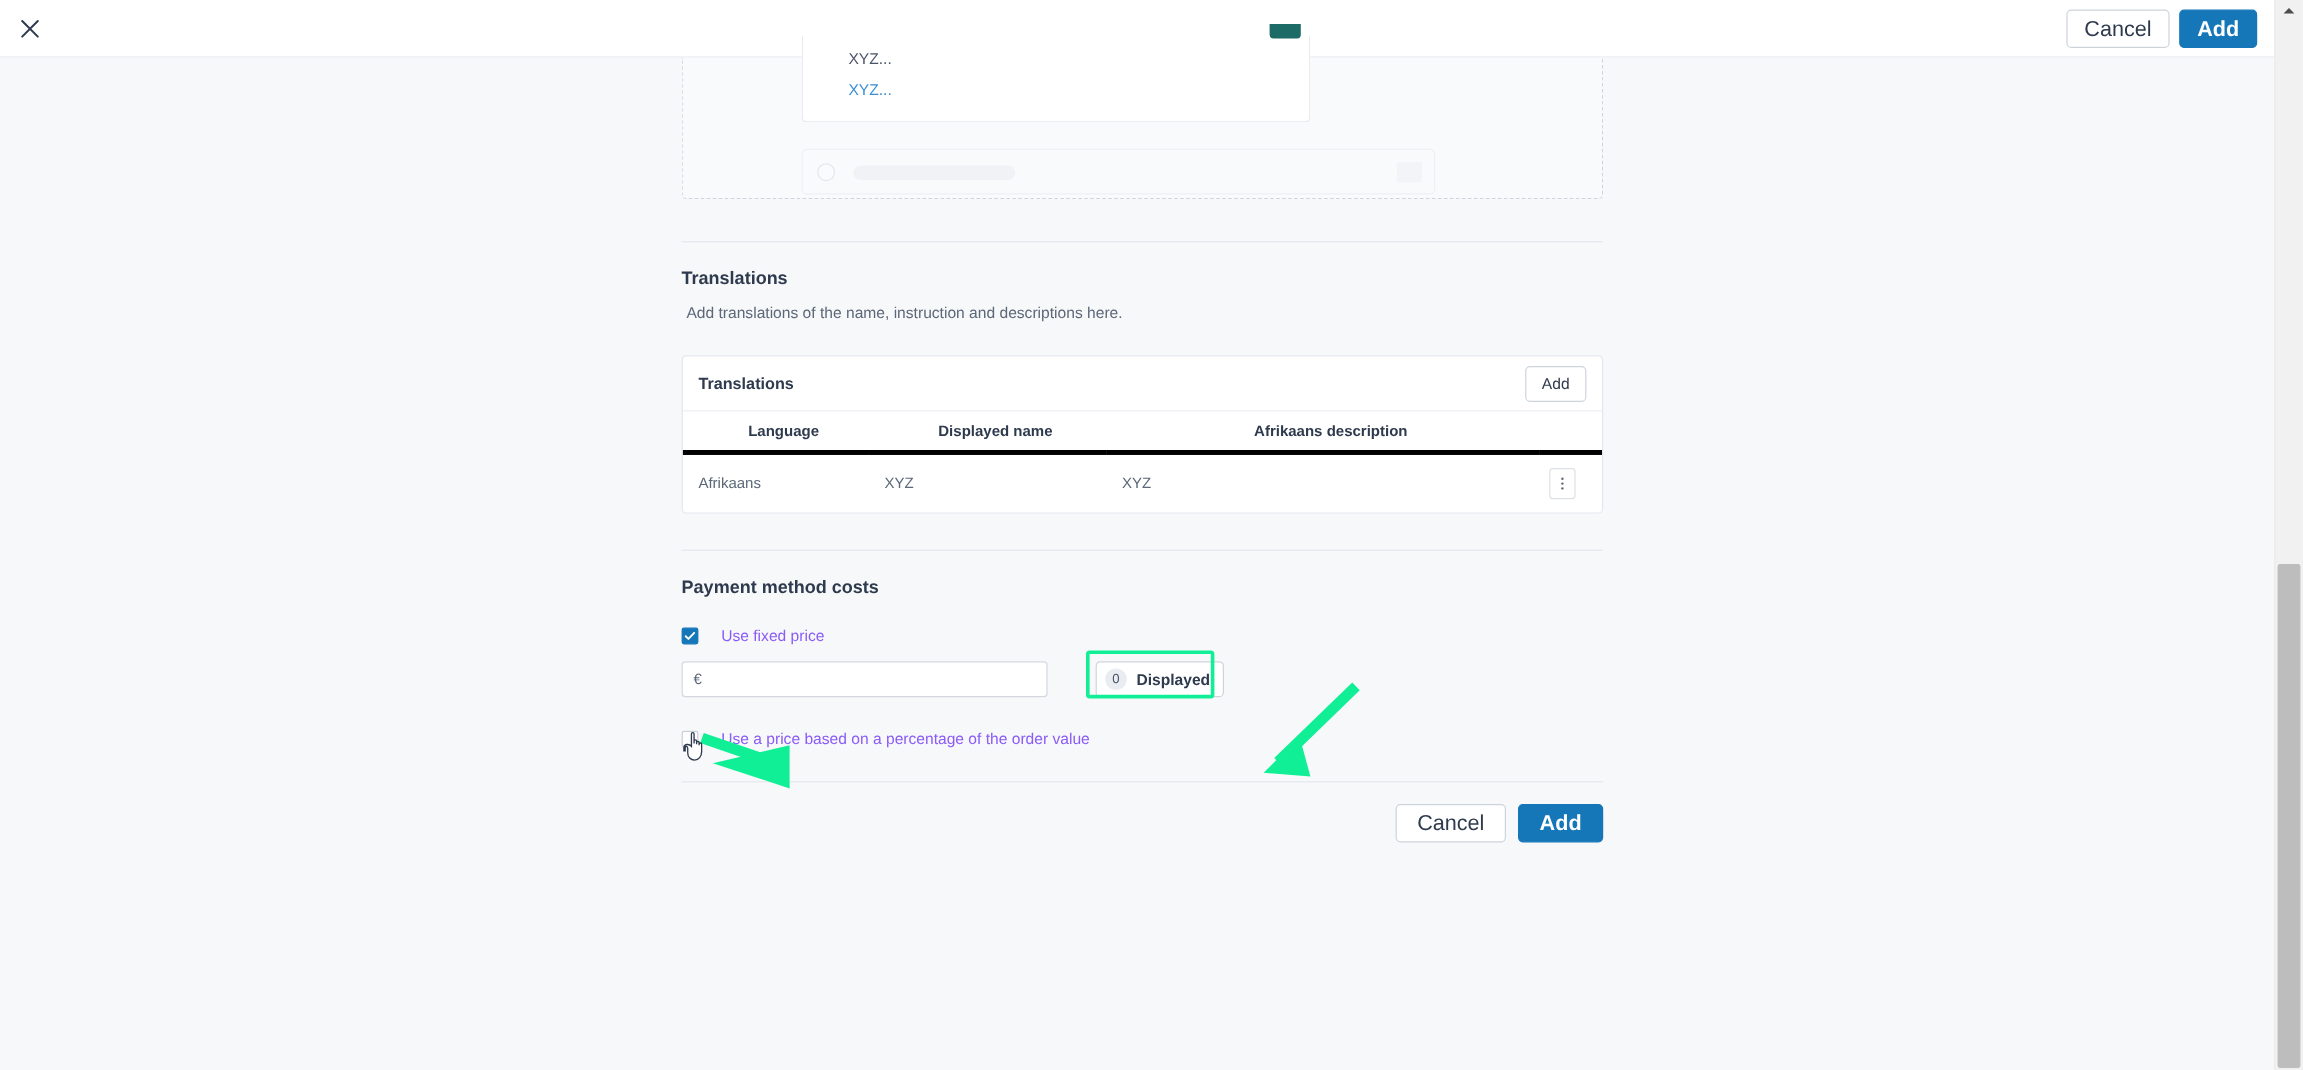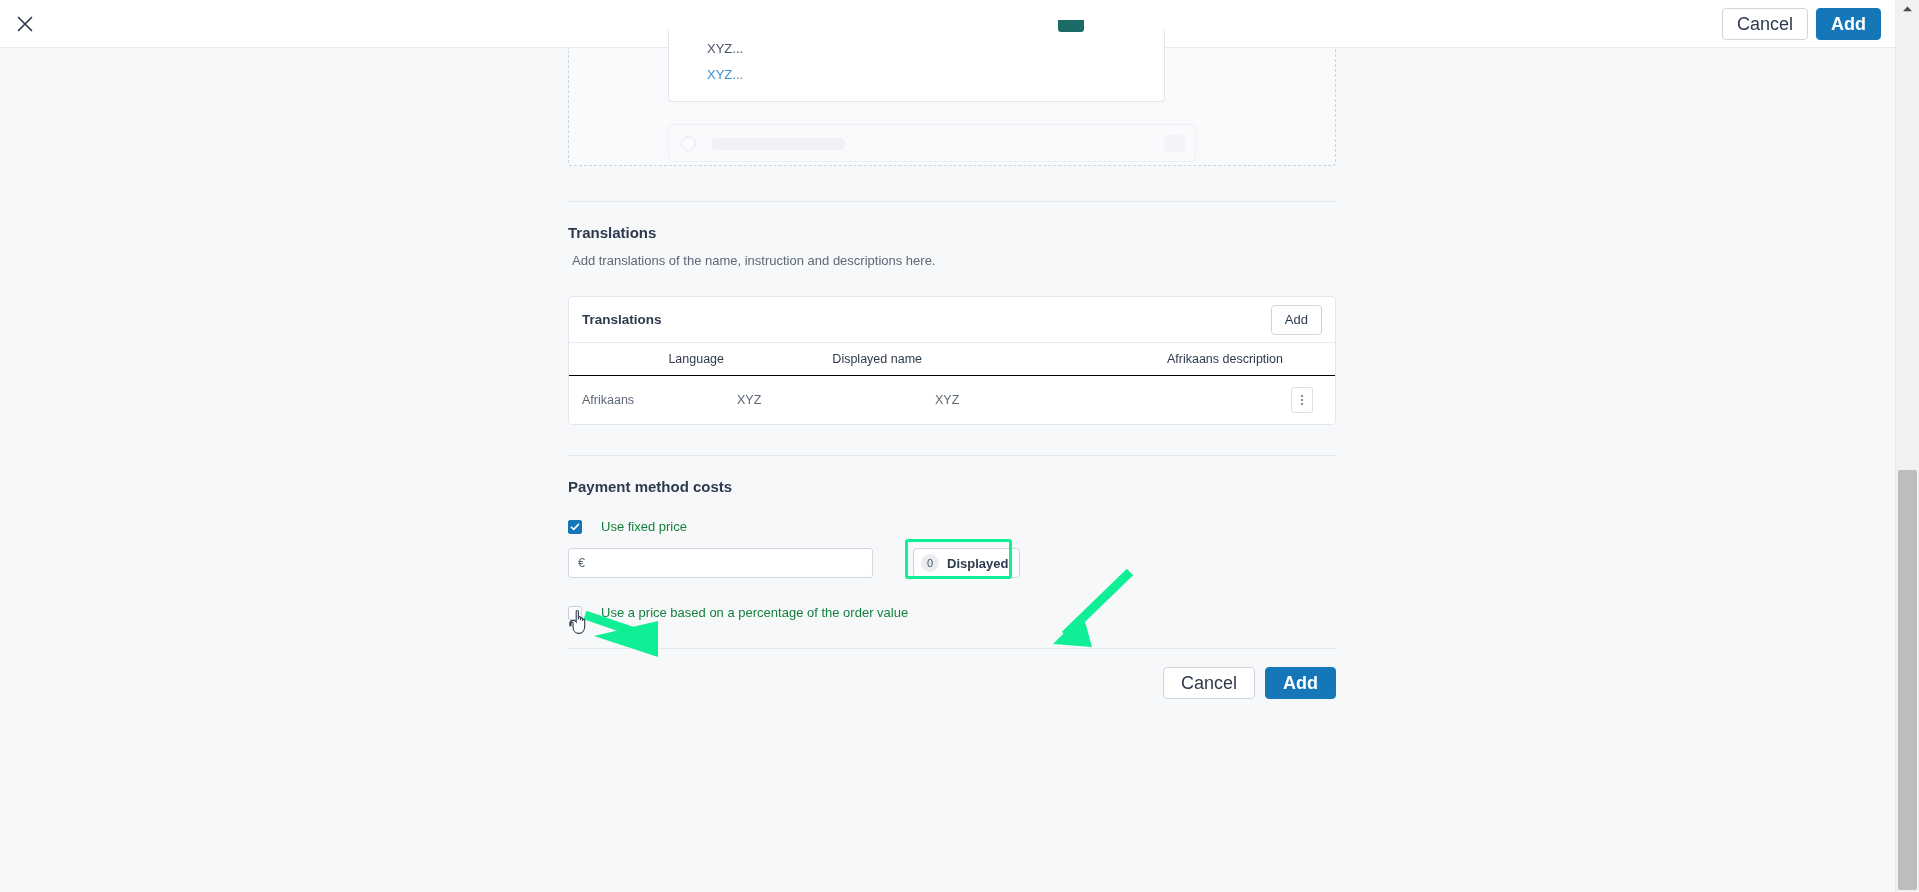--- a/index.html
+++ b/index.html
@@ -89,21 +89,21 @@
   #clipped-block {
     position: relative;
     height: 118px;
     border: 1px dashed #ced4dc;
     border-top: none;
     background: #f9fafb;
     border-radius: 0 0 4px 4px;
   }
   #inner-card {
     position: absolute; left: 99px; top: -18px;
-    width: 497px; height: 72px;
+    width: 424px; height: 72px;
     background: #ffffff;
     border: 1px solid #e3e7ed;
     border-top: none;
     border-radius: 0 0 4px 4px;
   }
   #inner-text-1 {
     position: absolute; left: 38px; top: 11px;
     font-size: 13px; color: #4a5567;
   }
   #inner-link {
@@ -165,24 +165,24 @@
   #tc-head {
     height: 46px; display: flex; align-items: center;
     padding: 0 13px 0 13px;
     border-bottom: 1px solid #e8eaef;
   }
   #tc-title { font-size: 13.5px; font-weight: bold; flex: 1; }
   #tc-add { height: 30px; padding: 0 13px; font-size: 13px; }
 
   table { width: 100%; border-collapse: collapse; }
   thead th {
-    text-align: right;
-    font-size: 12.5px; font-weight: normal; color: #2e3a4d;
+    text-align: center;
+    font-size: 12.5px; font-weight: bold; color: #2e3a4d;
     padding: 9px 0 9px 13px;
-    border-bottom: 1px solid #000000;
+    border-bottom: 4px solid #000000;
     background: #ffffff;
   }
   tbody td {
     font-size: 12.5px; color: #5c6878;
     padding: 11px 0 11px 13px;
   }
   th.col-lang, td.col-lang { width: 155px; }
   th.col-name, td.col-name { width: 198px; }
   th.col-desc, td.col-desc { width: auto; }
   th.col-act, td.col-act { width: 52px; padding-left: 0; }
@@ -201,21 +201,21 @@
   #pmc { padding-top: 22px; }
   .checkrow { display: flex; align-items: center; margin-top: 24px; }
   .cbox {
     width: 14px; height: 14px; border-radius: 2px;
     cursor: pointer; flex: none;
     display: flex; align-items: center; justify-content: center;
   }
   .cbox.checked { background: #1576b8; border: 1px solid #1576b8; }
   .cbox.unchecked { background: #fdfdfe; border: 1px solid #c9cfd8; }
   .cbox.checked svg { display: block; }
-  .checklabel { font-size: 13px; color: #15803d; margin-left: 19px; }
+  .checklabel { font-size: 13px; color: #8b5cf6; margin-left: 19px; }
 
   #price-row { display: flex; align-items: center; margin-top: 14px; }
   #price-input {
     width: 305px; height: 30px;
     border: 1px solid #d3d8e0; border-radius: 3px;
     background: #ffffff;
     display: flex; align-items: center;
   }
   #price-currency { font-size: 12.5px; color: #5c6878; padding-left: 9px; }
   #price-value {

